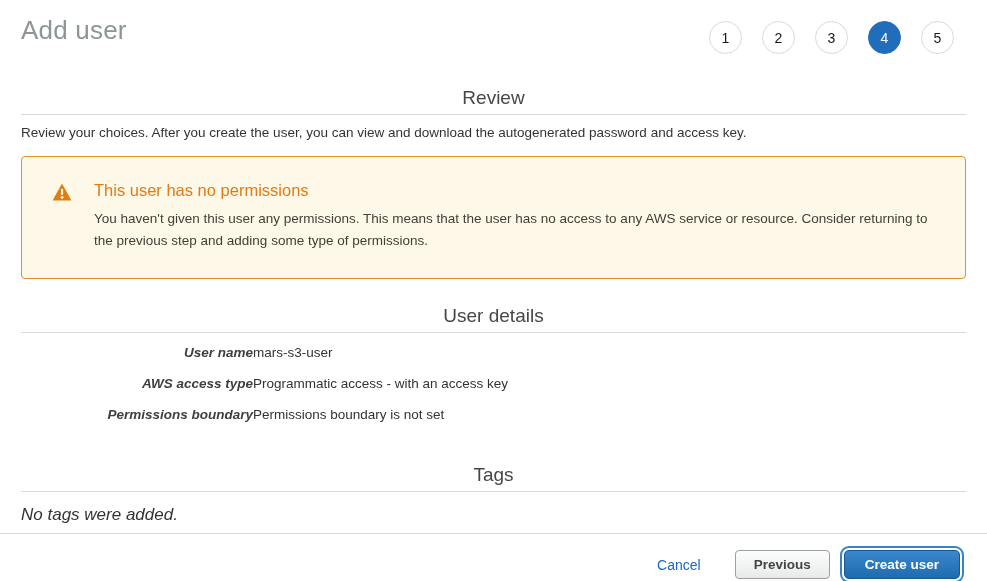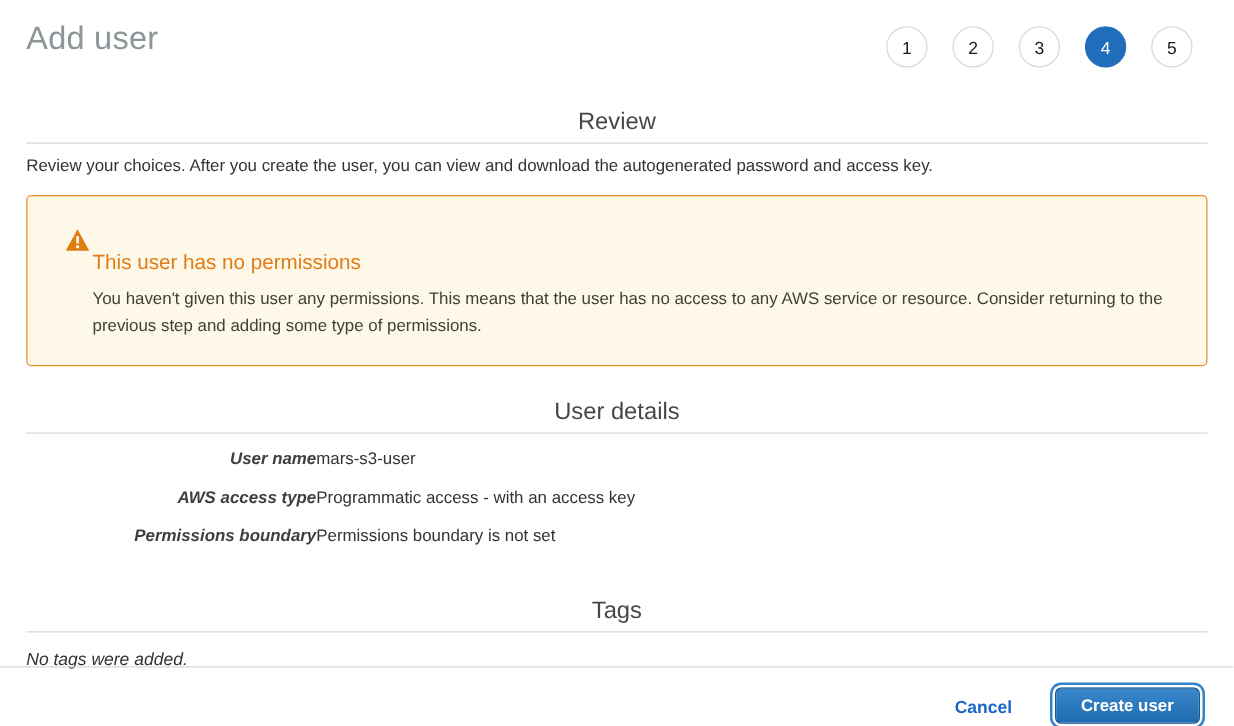--- a/index.html
+++ b/index.html
@@ -72,21 +72,20 @@
   
   .warning-banner {
     margin-top: 16px;
     border: 1px solid var(--warning-border);
     background: var(--warning-bg);
     border-radius: 4px;
     min-height: 123px;
     padding: 24px 32px 20px 30px;
     display: flex;
     align-items: flex-start;
-    flex-direction: column;
   }
   .warning-icon { width: 20px; height: 18px; flex: 0 0 auto; margin-top: 2px; }
   .warning-content { margin-left: 22px; }
   .warning-title {
     font-size: 16.5px;
     font-weight: 400;
     color: var(--warning-orange);
   }
   .warning-body {
     margin-top: 8px;
@@ -109,42 +108,42 @@
     flex: 0 0 auto;
     font-style: italic;
   }
   .detail-value {
     font-size: 13.5px;
     color: var(--text-dark);
   }
 
   
   .tags-block { margin-top: 26px; }
-  .tags-empty { margin-top: 13px; font-size: 14px; font-style: italic; color: var(--text-dark); }
+  .tags-empty { margin-top: 13px; font-size: 17px; font-style: italic; color: var(--text-dark); }
 
   
   .footer {
     position: absolute;
     top: 533px; left: 0; right: 0;
   }
   .footer-divider {
     border: none;
     border-top: 1px solid var(--divider-gray);
     height: 0;
   }
   .footer-actions {
     display: flex;
     justify-content: flex-end;
     align-items: center;
     padding: 12px 23px 0 0;
   }
   .cancel-link {
     color: var(--link-blue);
     font-size: 14px;
-    font-weight: bold;
+    font-weight: normal;
     text-decoration: none;
     margin-right: 34px;
     cursor: pointer;
   }
   .btn {
     font-family: "Liberation Sans", "DejaVu Sans", sans-serif;
     font-size: 13.5px;
     font-weight: bold;
     border-radius: 4px;
     cursor: pointer;
@@ -224,15 +223,16 @@
     <hr class="divider">
     <p class="tags-empty">No tags were added.</p>
   </div>
 
 </div>
 
 <div class="footer">
   <hr class="footer-divider">
   <div class="footer-actions">
     <a class="cancel-link">Cancel</a>
+    <button class="btn btn-secondary">Previous</button>
     <button class="btn btn-primary">Create user</button>
   </div>
 </div>
 
 </body></html>

